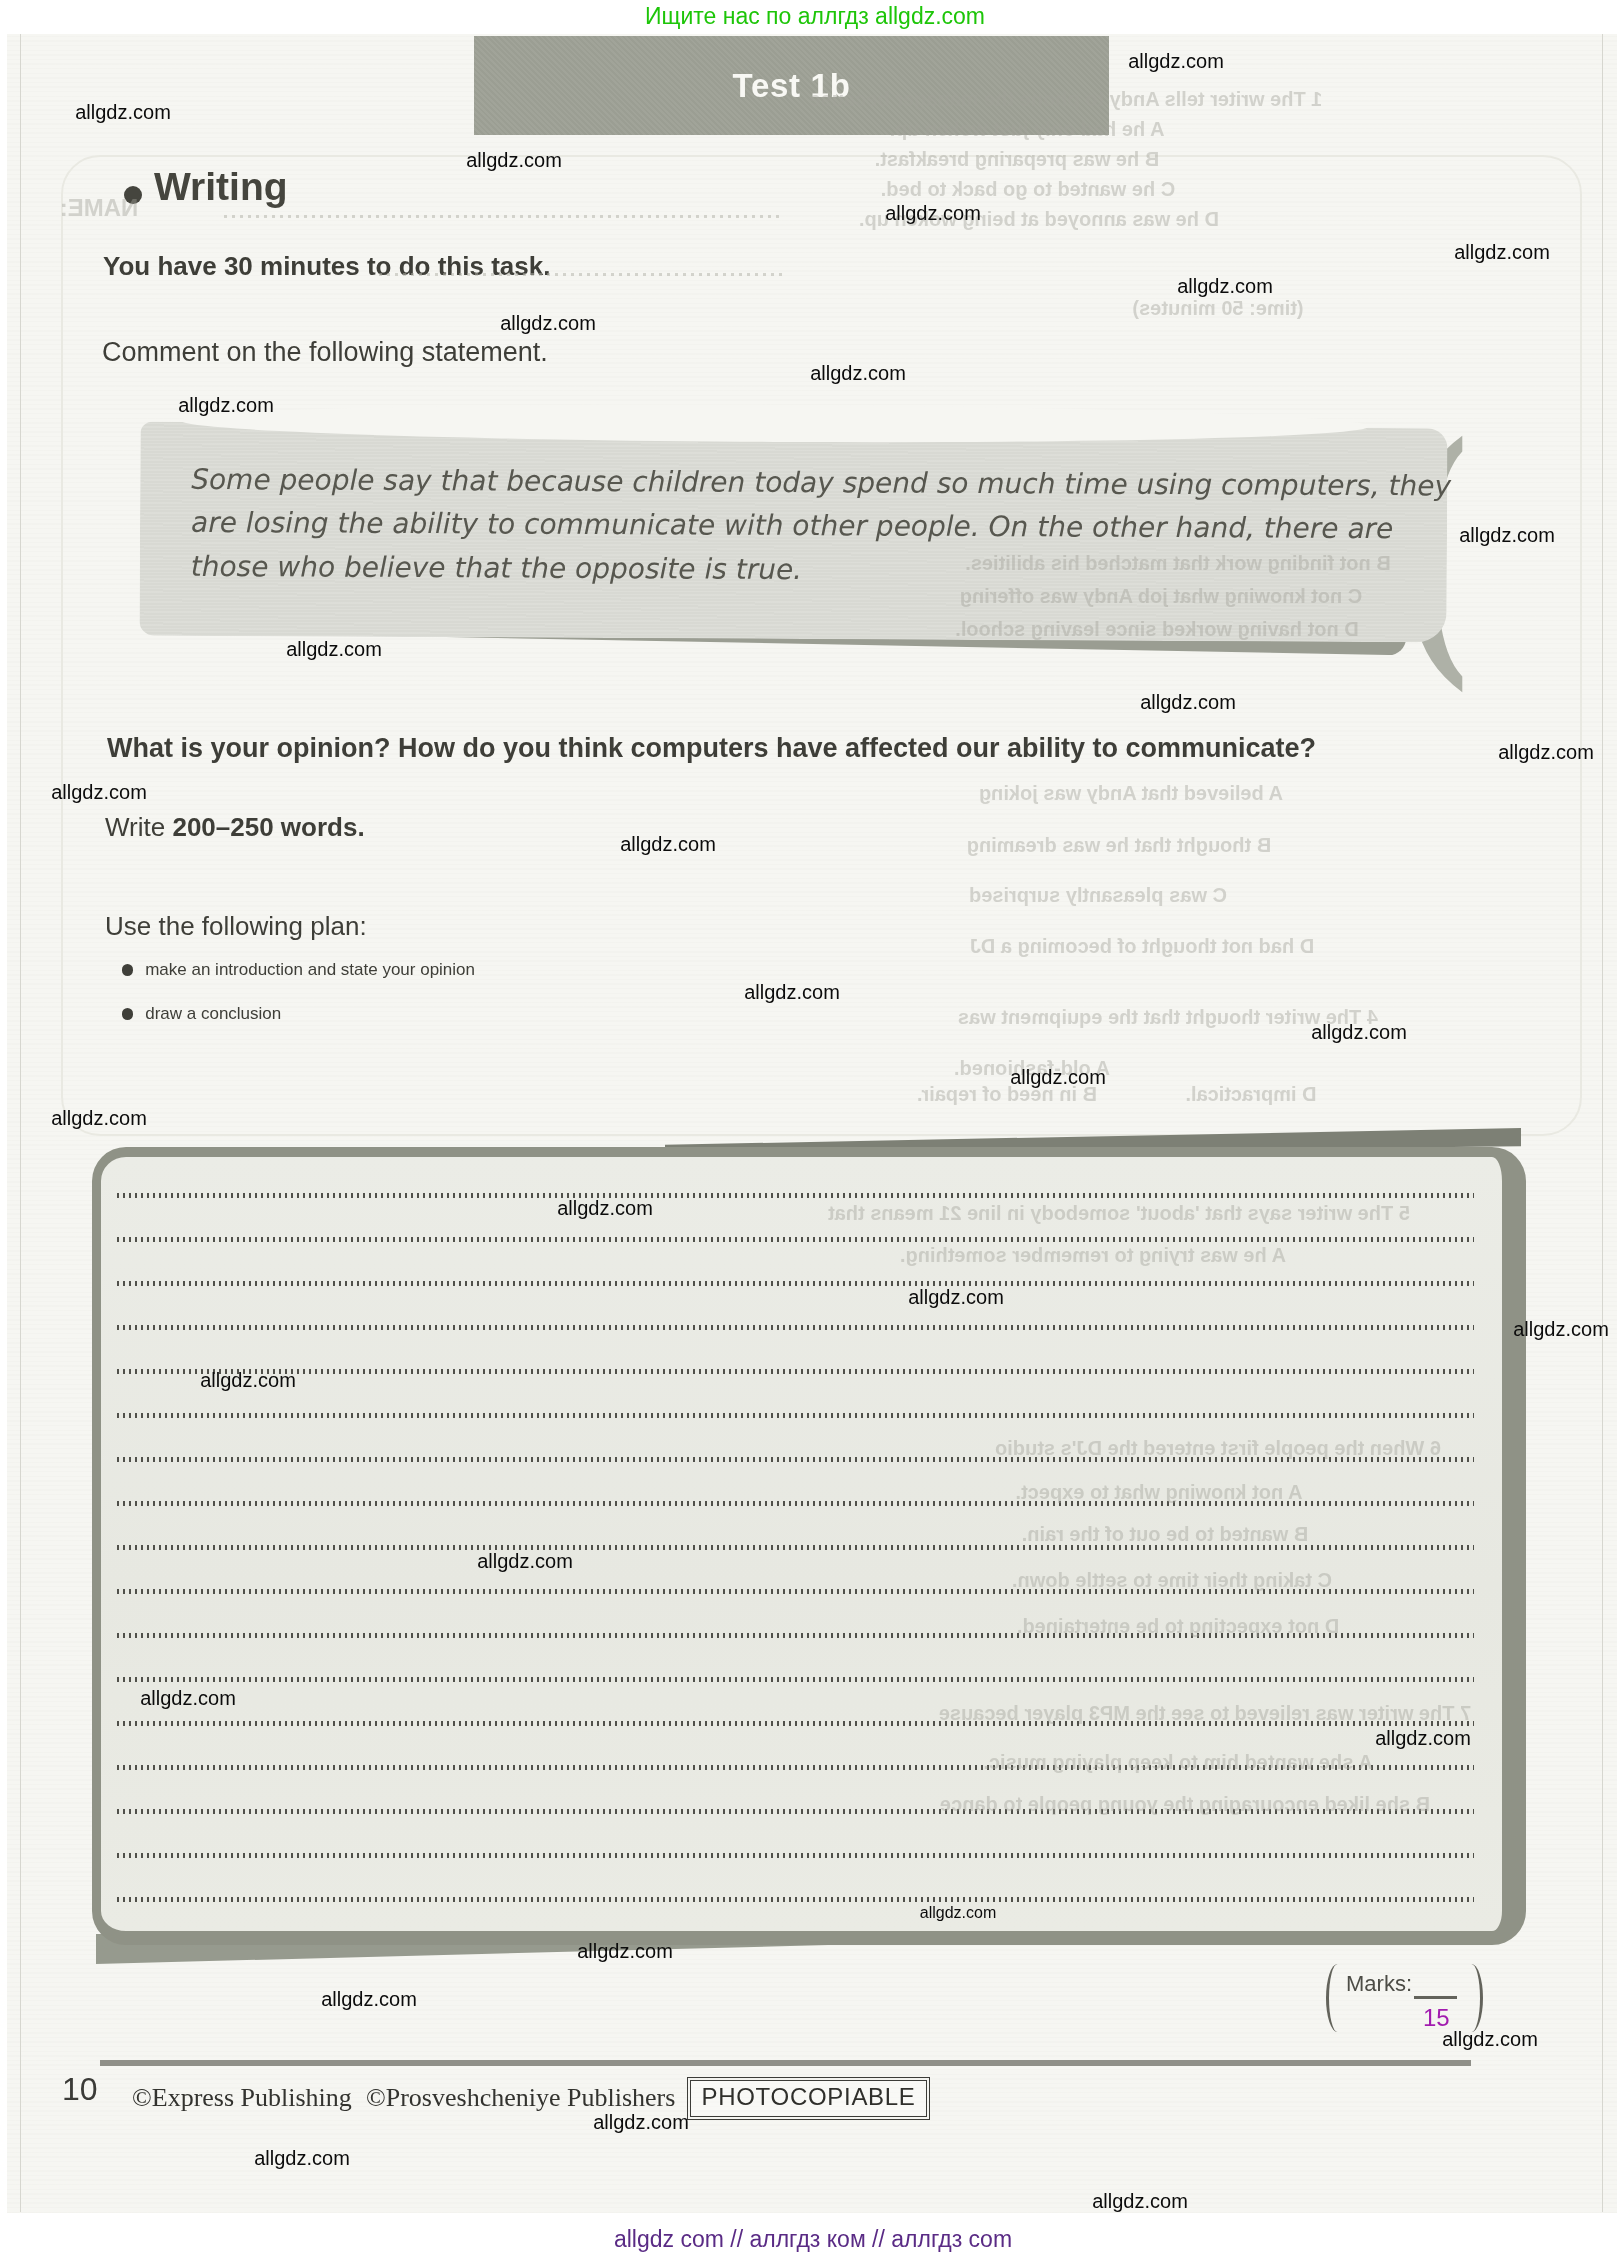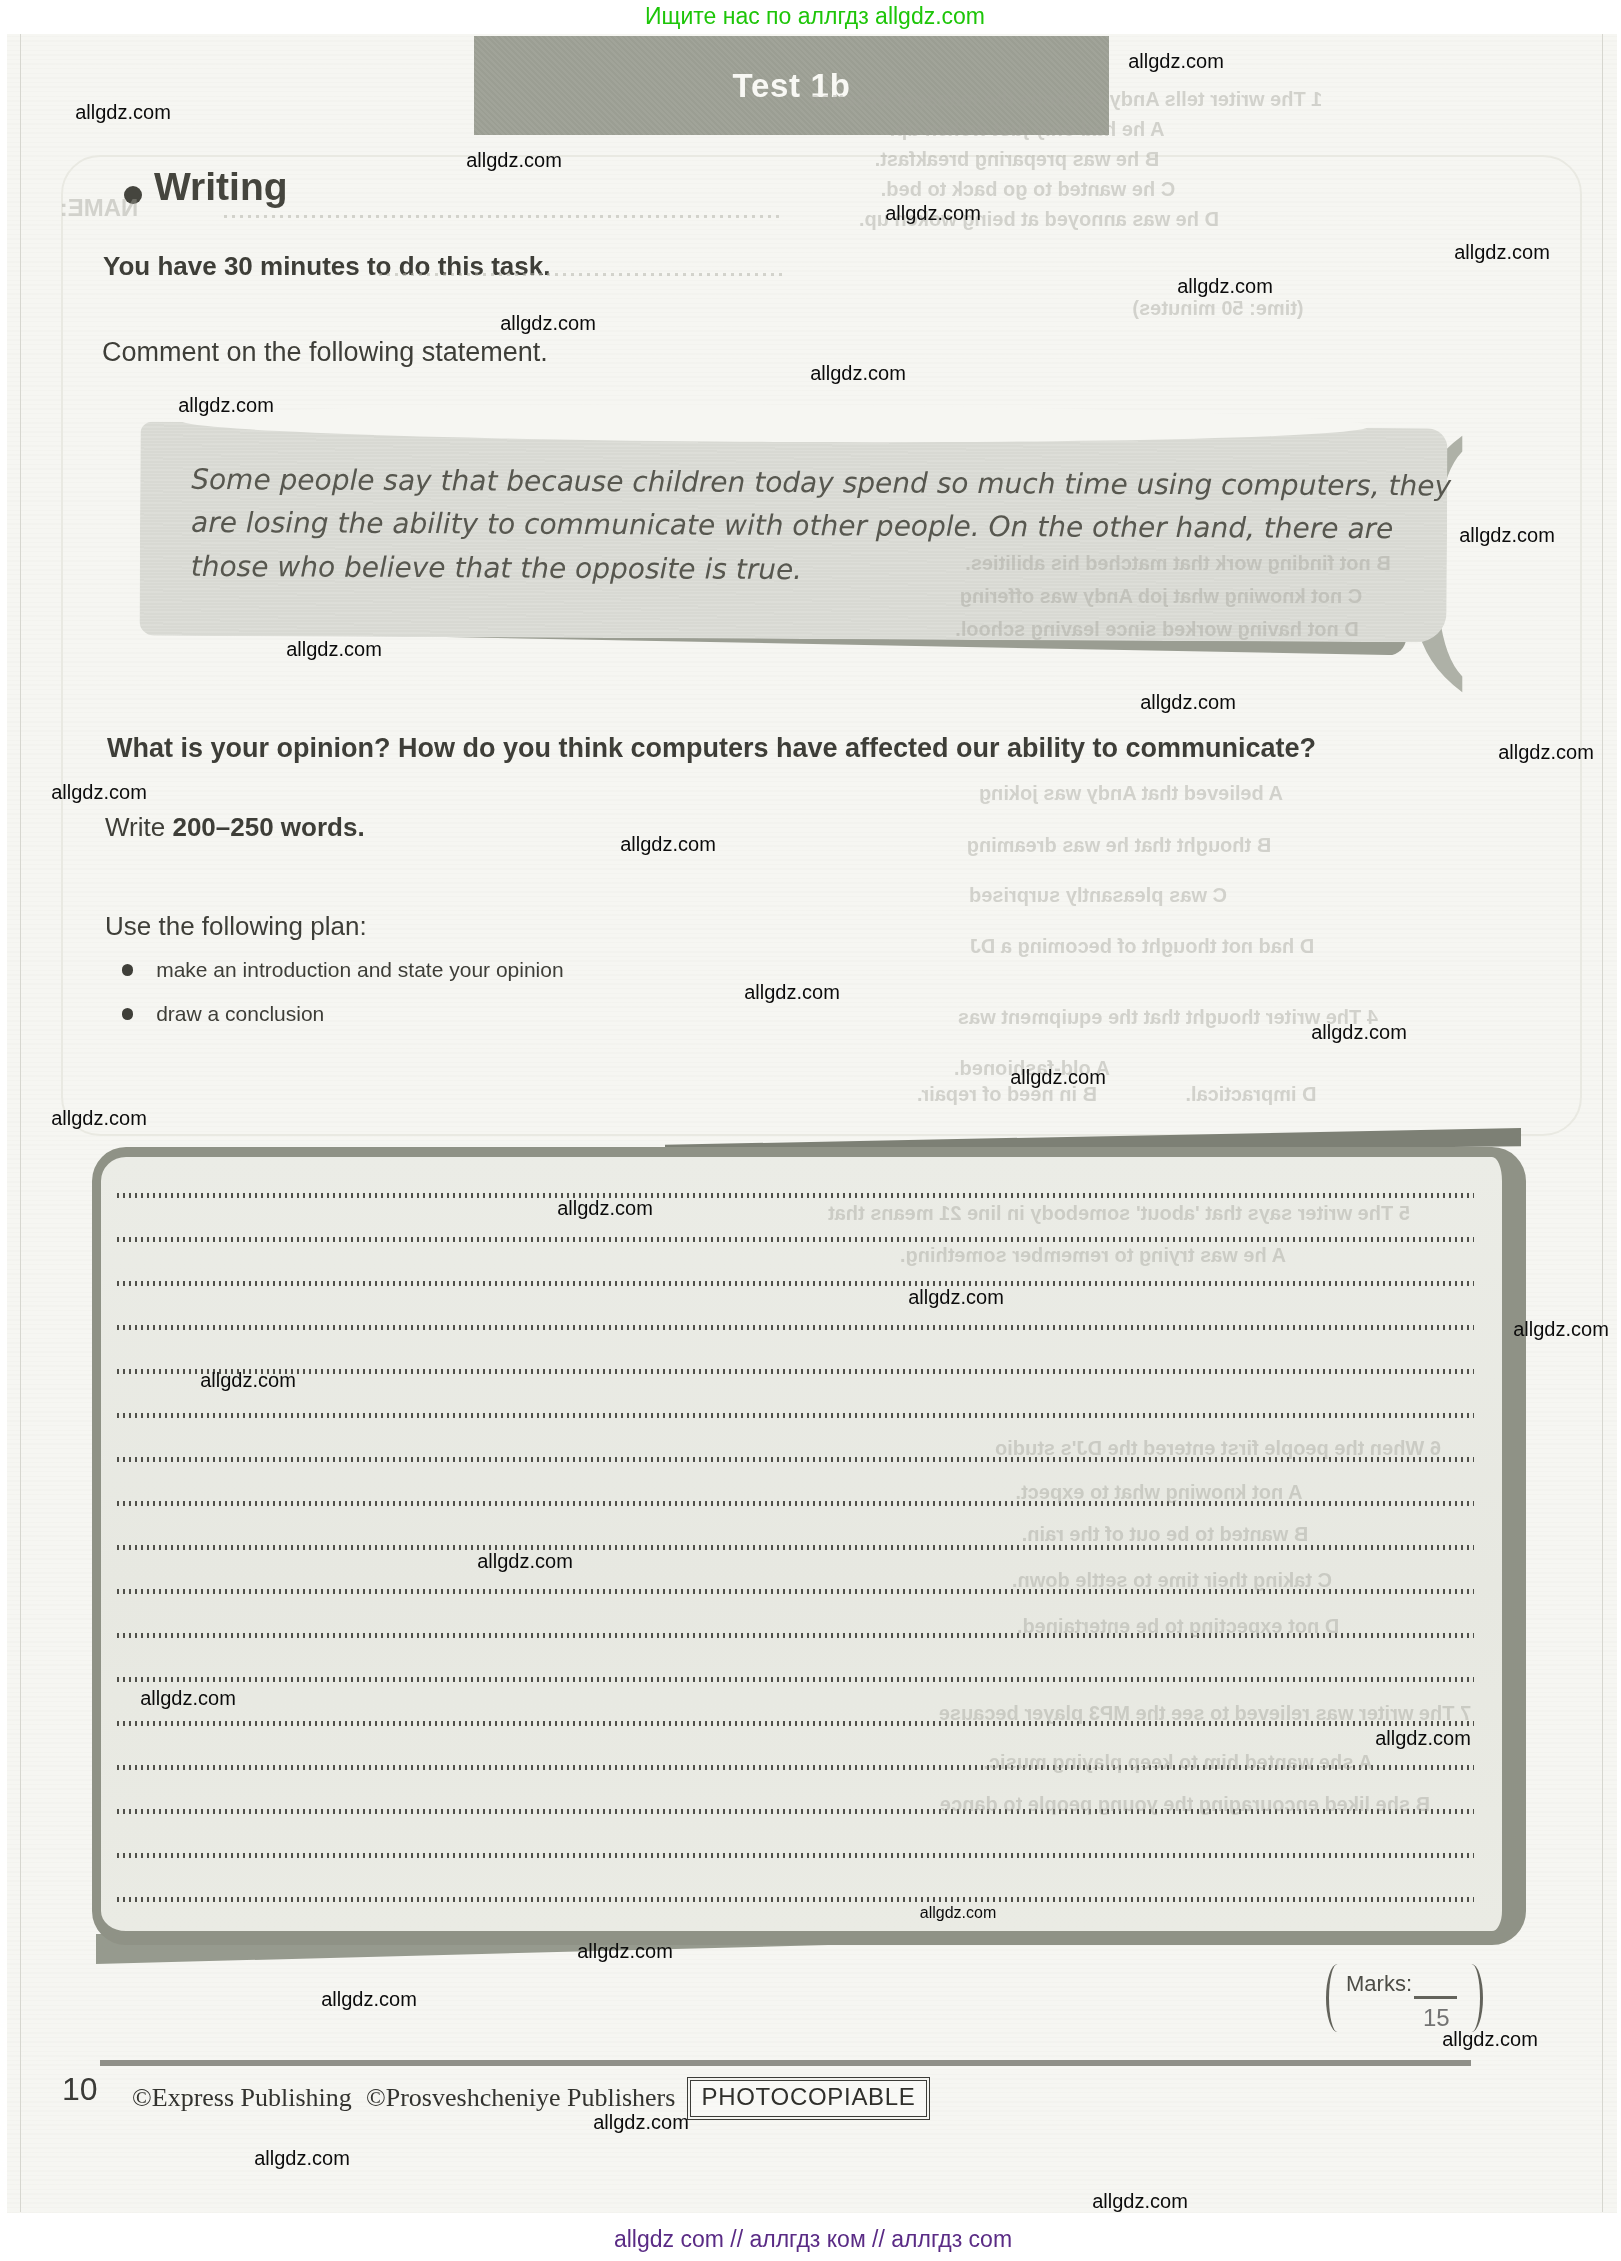--- a/index.html
+++ b/index.html
@@ -34,39 +34,39 @@
   #bannerfold{left:1401px;top:395px;font-family:"Liberation Serif",serif;font-weight:bold;
           font-size:283px;line-height:1.0;color:#aeb1a7;transform:scaleX(.72);transform-origin:left top;}
   .bline{position:absolute;left:51px;white-space:nowrap;font-style:italic;font-size:28px;
          color:#57574f;font-family:"DejaVu Sans",sans-serif;}
   
   #question{left:107px;top:733px;font-size:27px;font-weight:bold;white-space:nowrap;}
   #writeline{left:105px;top:804px;font-size:26px;margin-top:8px;}
   #writeline b{font-weight:bold;}
   #planhead{left:105px;top:911px;font-size:26px;}
   #plan{left:122px;top:948px;}
-  .pitem{display:flex;align-items:center;height:44px;gap:23px;font-size:21px;}
+  .pitem{display:flex;align-items:center;height:44px;gap:12px;font-size:17px;}
   .pdot{width:11.2px;height:11.2px;border-radius:50%;background:#3f3f39;flex:0 0 11.2px;}
   
   #boxtopshadow{left:665px;top:1128px;width:856px;height:28px;background:#7d8075;
         clip-path:polygon(0 60%,100% 0,100% 65%,0 100%);}
   #boxbottomshadow{left:96px;top:1934px;width:902px;height:30px;background:#969a8e;
         clip-path:polygon(0 0,100% 0,100% 22%,0 100%);}
   #wbox{left:92px;top:1147px;width:1434px;height:798px;box-sizing:border-box;
         border:solid #8f9286;border-width:10.5px 24px 14.5px 9.2px;border-radius:34px;
         background:linear-gradient(180deg,#ebece6,#e7e8e1 55%,#eaebe4);}
   .dline{position:absolute;left:16px;width:1357px;height:4.6px;
         background:repeating-linear-gradient(90deg,#50504a 0 2px,transparent 2px 6px);}
   
   .paren{width:20px;height:68px;border-radius:50%;}
   #parenl{left:1326px;top:1964px;border-left:3.3px solid #63635b;}
   #parenr{left:1460px;top:1964px;border-right:3.3px solid #63635b;}
   #markslabel{left:1346px;top:1971px;font-size:22px;color:#4c4c46;}
   #marksline{left:1414px;top:1996px;width:43px;height:2.6px;background:#63635b;}
-  #marksvalue{left:1423px;top:2004px;font-size:24px;color:#737373;}
+  #marksvalue{left:1423px;top:2004px;font-size:24px;color:#a21caf;}
   
   #frule{left:100px;top:2060px;width:1371px;height:6px;background:#8f8f88;}
   #pagenum{left:62px;top:2071px;font-size:32px;color:#3b3b37;}
   .credit{top:2083px;font-family:"Liberation Serif",serif;font-size:26px;color:#33332f;}
   #credit1{left:132px;} #credit2{left:366px;}
   #photocopiable{left:690px;top:2080px;font-family:Liberation Sans, sans-serif;font-size:24px;
         color:#2f2f2b;border:1.3px solid #3c3c38;outline:1.3px solid #3c3c38;outline-offset:2px;
         padding:2px 10.5px 4.6px;letter-spacing:0.7px;background:rgba(255,255,255,.35);}
   
   .wm{position:absolute;transform:translate(-50%,-50%);font-size:20px;color:#0c0c0c;

